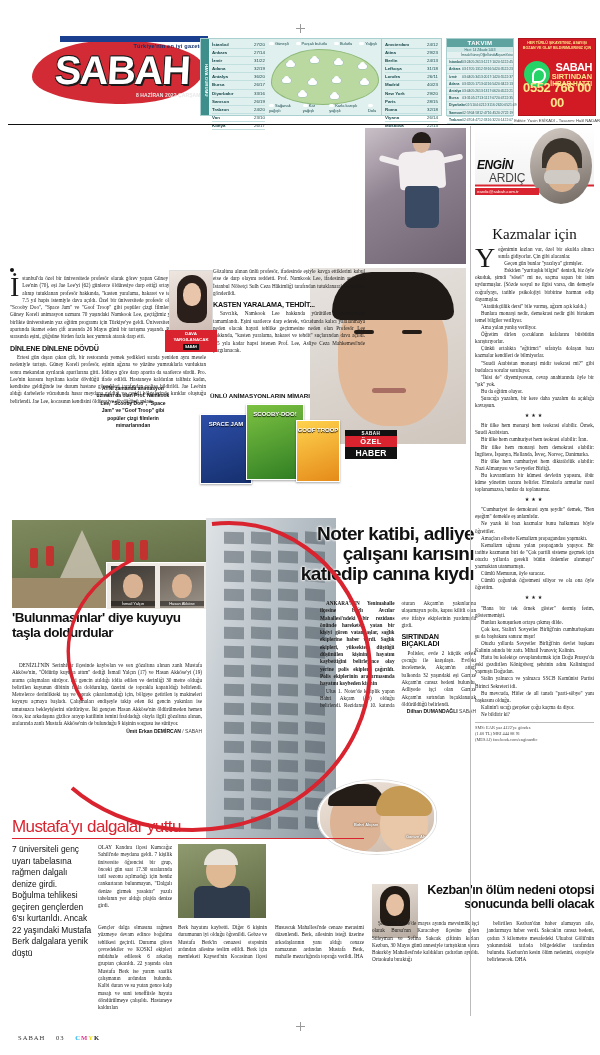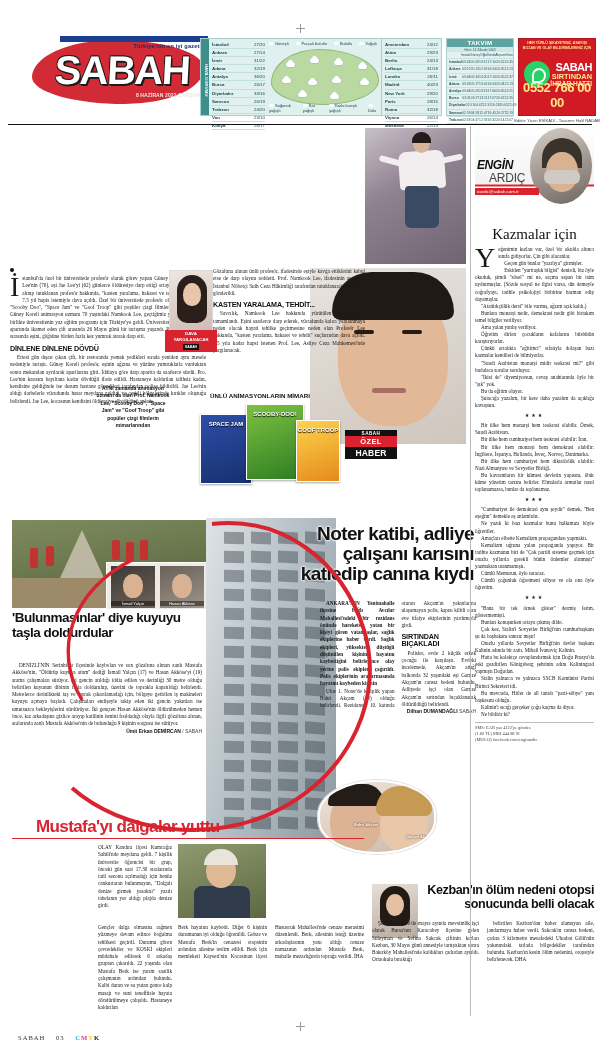--- a/index.html
+++ b/index.html
@@ -219,22 +219,22 @@
   .cp-hairm{position:absolute;left:8px;top:2px;width:56px;height:22px;background:#241c17;border-radius:28px 28px 4px 4px;}
   .cp-hairw{position:absolute;left:56px;top:4px;width:56px;height:30px;background:#c49a55;border-radius:28px 28px 8px 8px;}
   .cp-lbl{position:absolute;left:34px;top:40px;color:#fff;font-family:"Liberation Sans",sans-serif;
      font-size:4px;font-weight:bold;text-shadow:0 0 2px #000;}
   .cp-lbl2{position:absolute;left:86px;top:52px;color:#fff;font-family:"Liberation Sans",sans-serif;
      font-size:4px;font-weight:bold;text-shadow:0 0 2px #000;}
   .swirl { position:absolute; left:4px; top:2px; width:462px; height:330px; pointer-events:none; }
 
   
   .must { position:absolute; left:12px; top:818px; width:352px; height:220px; }
-  .must-hl { font-family:"Liberation Sans",sans-serif; font-weight:bold; font-size:17px;
-     color:#d9232e; letter-spacing:-.6px; line-height:18px;margin-left:24px; }
+  .must-hl { font-family:"Liberation Sans",sans-serif; font-weight:normal; font-size:17px;
+     color:#d9232e; letter-spacing:-.6px; line-height:18px; }
   .must-hl-rule { width:352px; height:1px; background:#d9232e; margin-top:2px;}
   .must-left { position:absolute; left:0; top:26px; width:80px;
      font-family:"Liberation Sans",sans-serif; font-size:8.4px; line-height:11.5px; color:#111; }
   .must-mid { position:absolute; left:86px; top:26px; width:74px; font-size:5.2px;
      line-height:7.3px; text-align:justify; color:#1a1a1a; }
   .must-photo { position:absolute; left:166px; top:26px; width:88px; height:74px;
      background:linear-gradient(160deg,#8f9a6f,#5d6742); overflow:hidden; }
   .mph-head{position:absolute;left:28px;top:10px;width:30px;height:34px;background:#dfb894;border-radius:50%;}
   .mph-hair{position:absolute;left:26px;top:5px;width:34px;height:16px;background:#e8e4dc;border-radius:17px 17px 0 0;}
   .mph-body{position:absolute;left:16px;top:42px;width:56px;height:34px;background:#2f3b4a;border-radius:8px 8px 0 0;}
@@ -709,20 +709,21 @@
 
     <svg class="swirl" viewBox="0 0 462 330">
       <path d="M200 4 C 270 -4, 330 40, 352 110 C 372 176, 340 250, 270 288 C 200 326, 110 312, 60 268" fill="none" stroke="#d9232e" stroke-width="4"></path>
       <path d="M120 40 C 60 70, 40 130, 70 180" fill="none" stroke="#d9232e" stroke-width="3.4"></path>
     </svg>
   </div>
 
   <div class="must">
     <div class="must-hl">Mustafa'yı dalgalar yuttu</div>
     <div class="must-hl-rule"></div>
+    <div class="must-left">7 üniversiteli genç uyarı tabelasına rağmen dalgalı denize girdi. Boğulma tehlikesi geçiren gençlerden 6'sı kurtarıldı. Ancak 22 yaşındaki Mustafa Berk dalgalara yenik düştü</div>
     <div class="must-mid">OLAY Kandıra ilçesi Kumcağız Sahili'nde meydana geldi. 7 kişilik üniversite öğrencisi bir grup, önceki gün saat 17.30 sıralarında tatil sezonu açılmadığı için henüz cankurtaran bulunmayan, "Dalgalı denize girmek yasaktır" yazılı tabelanın yer aldığı plajda denize girdi.</div>
     <div class="must-photo">
       <div class="mph-body"></div>
       <div class="mph-head"></div>
       <div class="mph-hair"></div>
     </div>
     <div class="must-bot">Gençler dalga olmasına rağmen yüzmeye devam edince boğulma tehlikesi geçirdi. Durumu gören çevredekiler ve KOSKİ ekipleri müdahale edilerek 6 arkadaş gruptan çıkarıldı. 22 yaşında olan Mustafa Berk ise yarım saatlik çalışmanın ardından bulundu. Kalbi duran ve su yutan gence kalp masajı ve suni teneffüsle hayata döndürülmeye çalışıldı. Hastaneye kaldırılan</div>
     <div class="must-wide">Berk hayatını kaybetti. Diğer 6 kişinin durumunun iyi olduğu öğrenildi. Gebze ve Mustafa Berk'in cenazesi otopsinin ardından ailesine teslim edildi. Berk için memleketi Kayseri'nin Kocasinan ilçesi Hususcuk Mahallesi'nde cenaze merasimi düzenlendi. Berk, ailesinin isteği üzerine arkadaşlarının yanı aldığı cenaze namazının ardından Mustafa Berk, mahalle mezarlığında toprağa verildi. İHA</div>
   </div>
 

